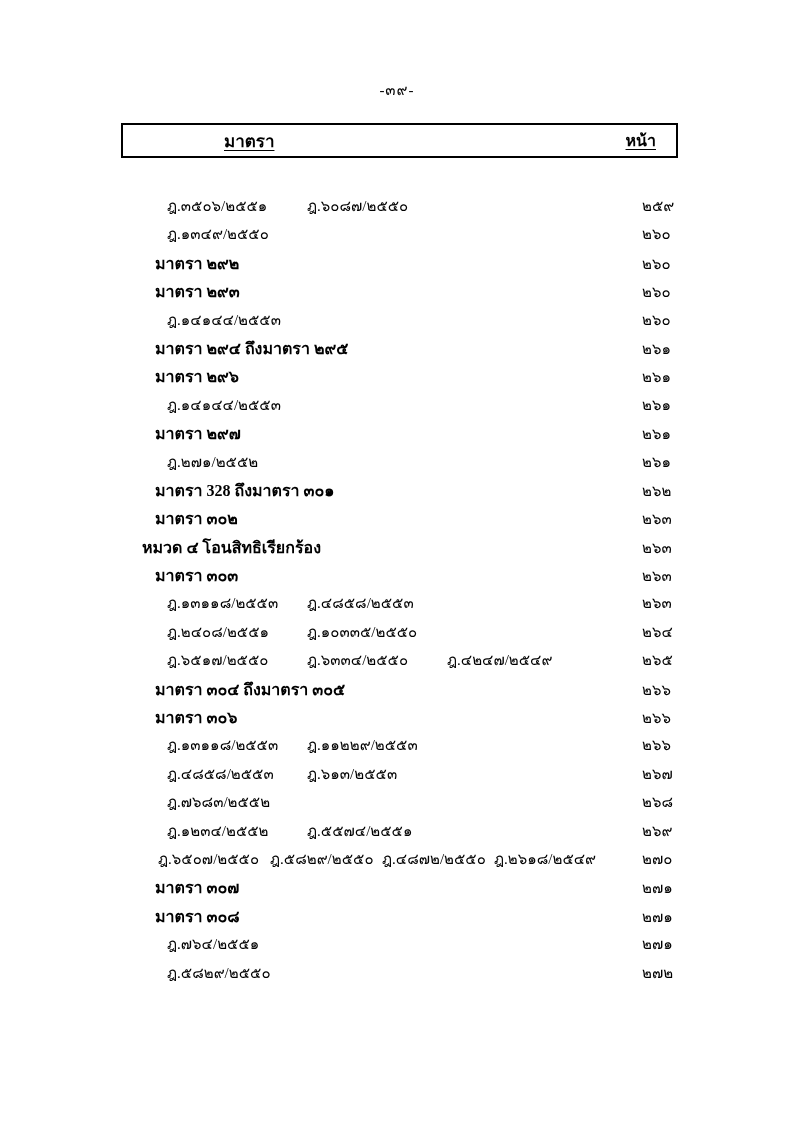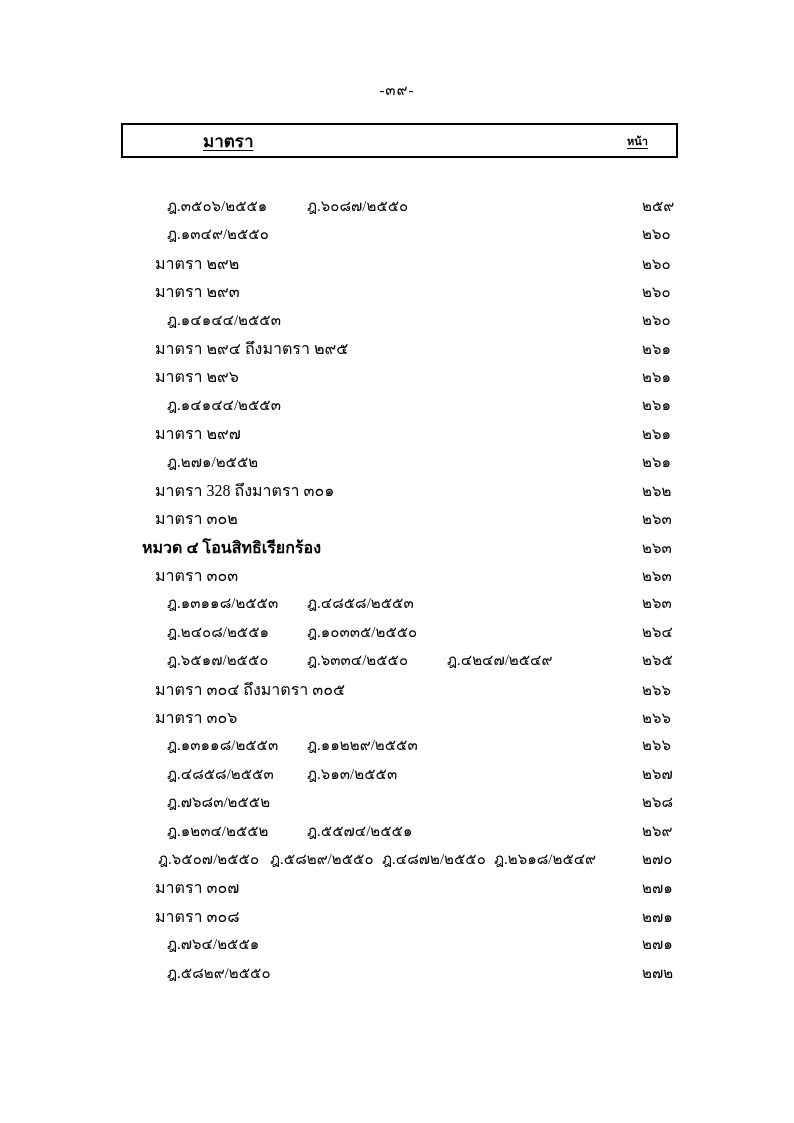--- a/index.html
+++ b/index.html
@@ -31,30 +31,30 @@
     left: 121px;
     top: 123px;
     width: 553px;
     height: 31px;
     border: 2px solid #000000;
     display: flex;
     align-items: center;
     justify-content: space-between;
   }
   .toc-header-left {
-    margin-left: 80px;
+    margin-left: 101px;
     font-weight: bold;
     font-size: 17px;
     text-decoration: underline;
     text-underline-offset: 3px;
   }
   .toc-header-right {
-    margin-right: 28px;
-    font-weight: bold;
-    font-size: 11px;
+    margin-right: 20px;
+    font-weight: bold;
+    font-size: 16px;
     text-decoration: underline;
     text-underline-offset: 3px;
   }
   .toc-rows {
     position: absolute;
     left: 121px;
     top: 170px;
     width: 557px;
   }
   .row {
@@ -68,21 +68,21 @@
     overflow: hidden;
     margin-top: 24px;
   }
   .row.chapter .row-left {
     padding-left: 21px;
     font-weight: bold;
     font-size: 16px;
   }
   .row.section .row-left {
     padding-left: 34px;
-    font-weight: normal;
+    font-weight: bold;
     font-size: 16px;
   }
   .row.dika .row-left {
     padding-left: 46px;
     font-size: 15px;
   }
   .row.dika.tight .row-left {
     padding-left: 37px;
   }
   .dika-item {

